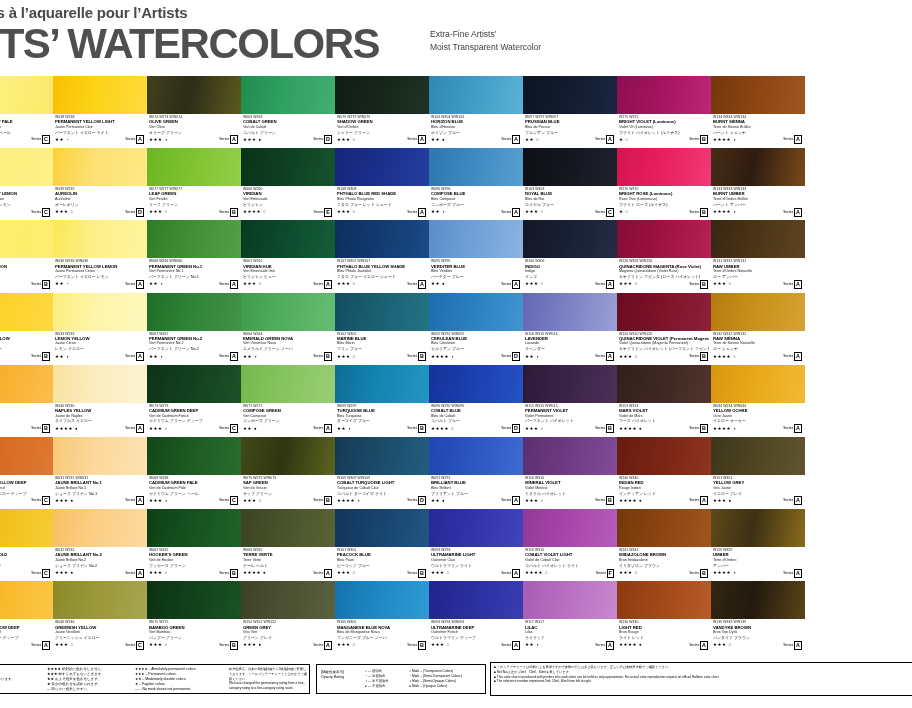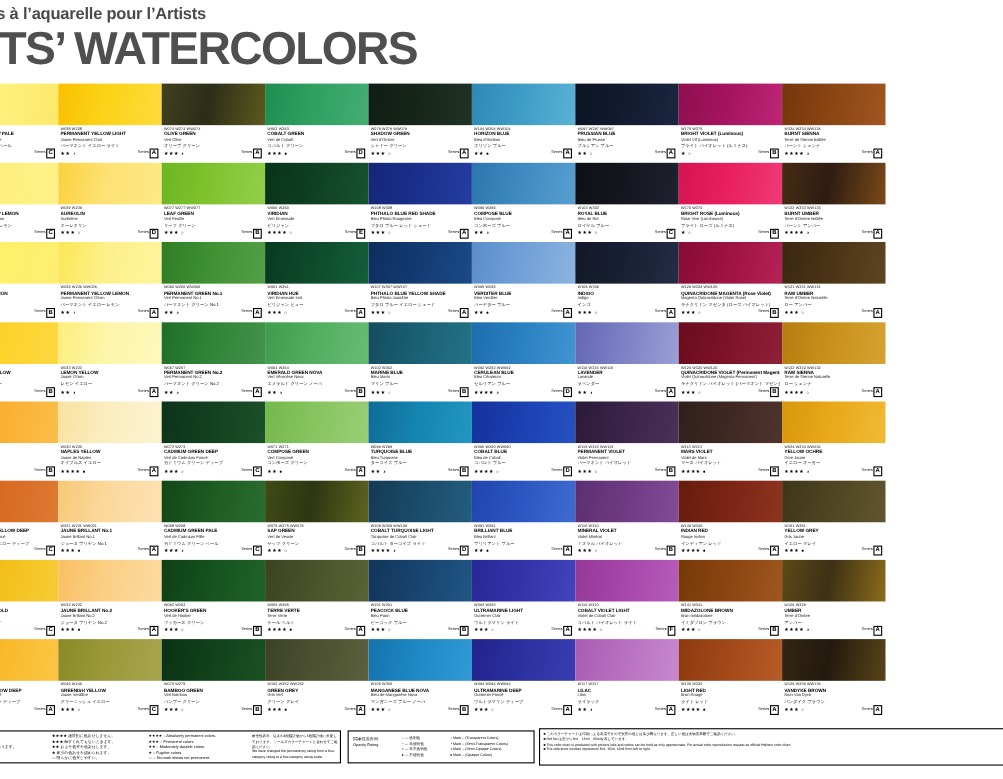--- a/index.html
+++ b/index.html
@@ -58,20 +58,24 @@
      line-height:1.5; white-space:nowrap; }
 </style>
 </head>
 <body>
 
 <div id="chart">
 
   <div class="header">
     <div class="hdr-sub">urs à l’aquarelle pour l’Artists</div>
     <div class="hdr-title">ISTS’ WATERCOLORS</div>
+    <div class="hdr-right">
+      <div>Extra-Fine Artists’</div>
+      <div>Moist Transparent Watercolor</div>
+    </div>
   </div>
 
   <div class="grid" id="grid">
       <div class="col" style="left: -41px;">
         <div class="cell" style="top: 0px;">
           <div class="sw" style="background: linear-gradient(100deg, rgb(251, 225, 74) 0%, rgb(253, 240, 124) 45%, rgb(252, 233, 106) 100%);"></div>
           <div class="lbl">
             <div class="code">W041  W241</div>
             <div class="en">CADMIUM YELLOW PALE</div>
             <div class="fr">Jaune de Cadmium Pâle</div>

